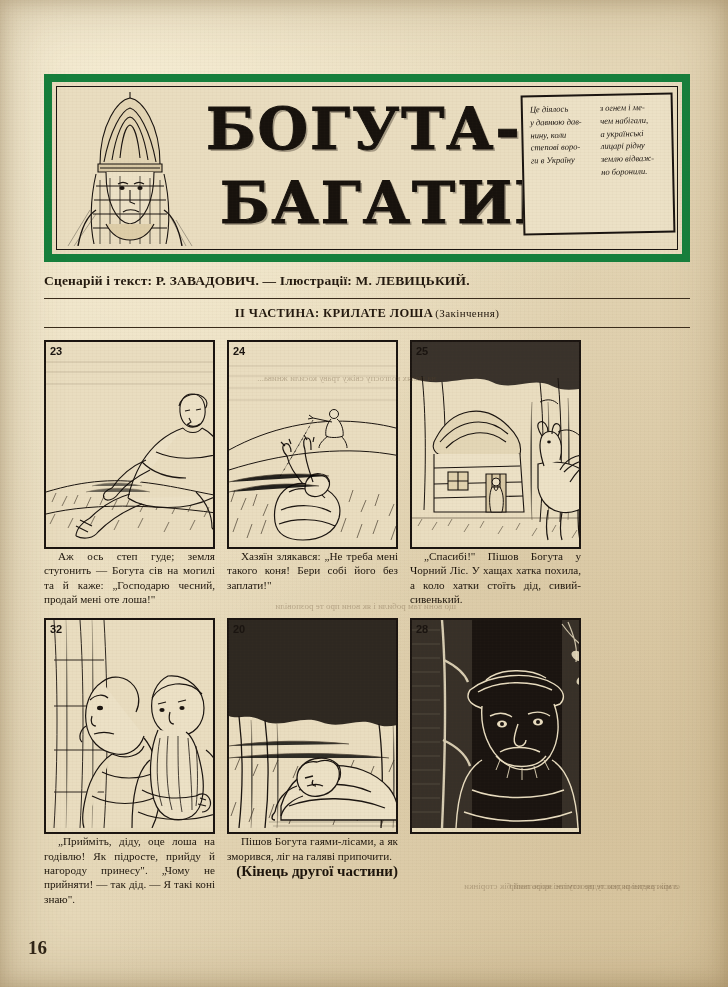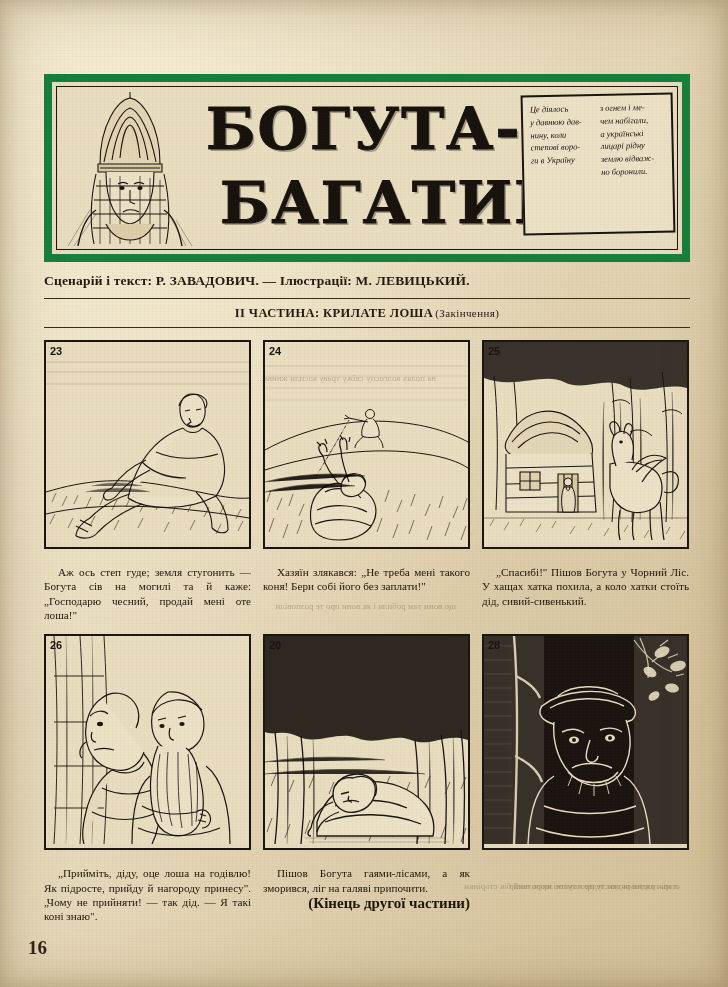--- a/index.html
+++ b/index.html
@@ -147,21 +147,21 @@
   .rule-thin2 {
     border-top: 1px solid #3a2c1c;
     margin-bottom: 12px;
   }
 
   
   .strip {
     display: flex;
     gap: 12px;
   }
-  .panel-col { width: 207px; }
+  .panel-col { width: 171px; }
   .panel {
     position: relative;
     border: 2px solid #1a1410;
     height: 205px;
     overflow: hidden;
     background: #e7dbbd;
   }
   .panel.tall { height: 212px; }
   .panel-num {
     position: absolute;
@@ -171,21 +171,21 @@
     font-weight: bold;
     color: #1a1410;
     z-index: 5;
     font-family: "Liberation Sans", sans-serif;
   }
   .caption {
     font-size: 11.2px;
     line-height: 1.28;
     color: #1d150c;
     text-align: justify;
-    margin-top: 16px;
+    margin-top: 0;
     font-family: "Liberation Serif", serif;
     hyphens: auto;
   }
   .caption.indent { text-indent: 14px; }
   .strip2 { margin-top: 12px; }
   .end-note {
     font-size: 15px;
     font-weight: bold;
     color: #1d150c;
     text-align: right;
@@ -480,21 +480,21 @@
         </svg>
       </div>
       <div class="caption indent">„Спасибі!" Пішов Богута у Чорний Ліс. У хащах хатка похила, а коло хатки стоїть дід, сивий-сивенький.</div>
     </div>
   </div>
 
   <div class="strip strip2">
 
     <div class="panel-col">
       <div class="panel tall">
-        <span class="panel-num">26</span>
+        <span class="panel-num">32</span>
         <svg width="203" height="208" viewBox="0 0 203 208">
           <rect width="203" height="208" fill="#e9ddc0"></rect>
 
           <g stroke="#1a1410" stroke-width="1" fill="none" opacity="0.9">
             <path d="M8 0 C12 60 12 140 8 208 M34 0 C38 60 38 140 34 208 M58 0 C62 70 62 150 58 208"></path>
             <path d="M8 40 H58 M8 86 H58 M8 130 H58 M8 172 H58"></path>
           </g>
           <g stroke="#2b2116" stroke-width="0.5" opacity="0.45">
             <path d="M20 0 C22 60 22 150 20 208 M46 0 C48 60 48 150 46 208"></path>
           </g>

